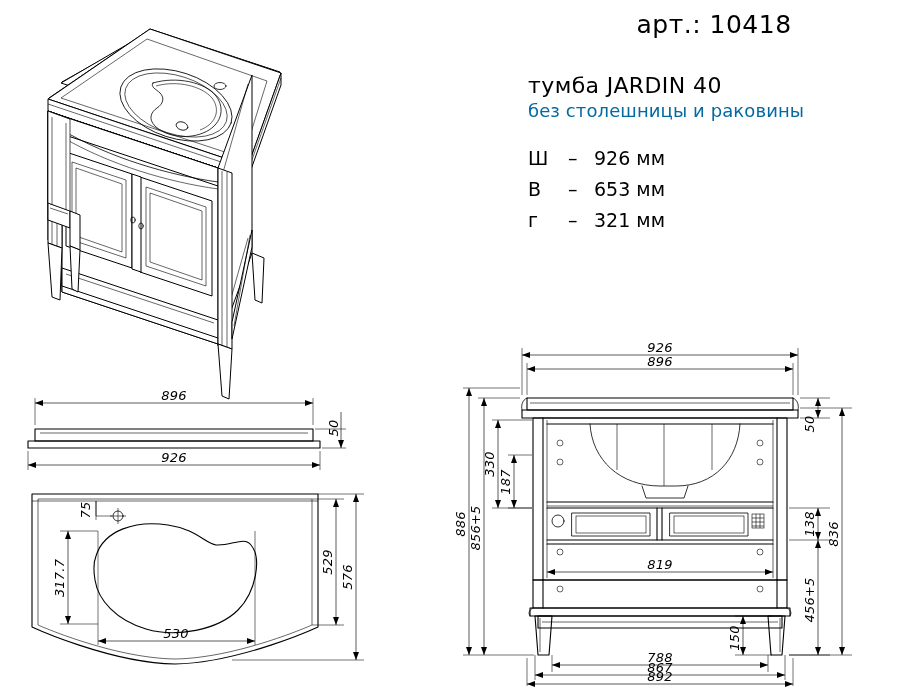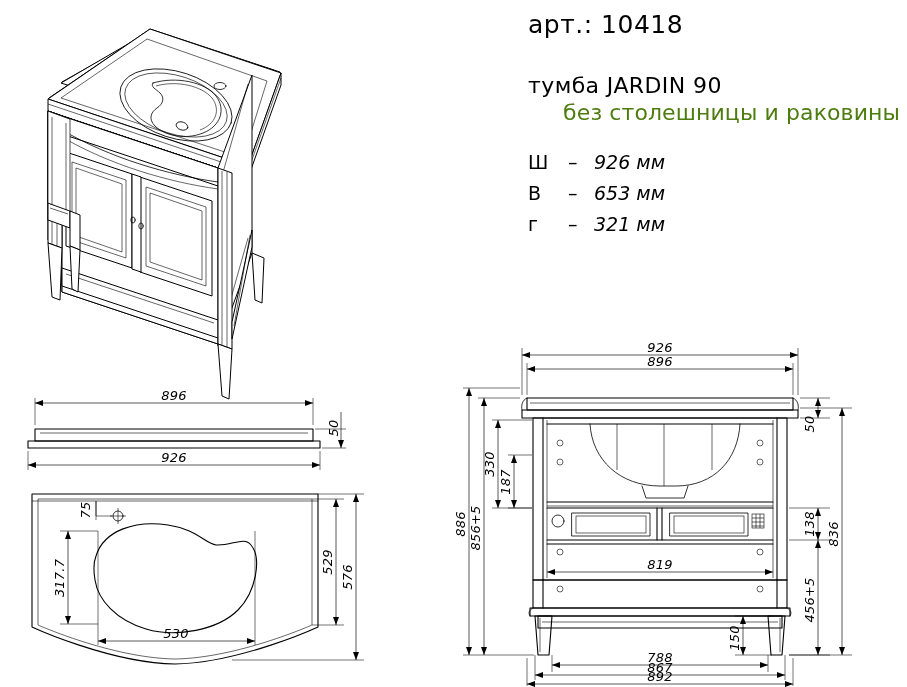--- a/index.html
+++ b/index.html
@@ -50,70 +50,70 @@
     top: 10px;
     width: 372px;
   }
   .info .art {
     font-family: "DejaVu Sans", sans-serif;
     font-size: 25px;
     color: #000;
     letter-spacing: 0.5px;
     white-space: nowrap;
     margin: 0 0 34px 0;
+    text-align: center;
   }
   .info .title {
     font-family: "DejaVu Sans", sans-serif;
     font-size: 22px;
     color: #000;
     letter-spacing: 0.4px;
     white-space: nowrap;
     margin: 0 0 2px 0;
   }
   .info .subtitle {
     font-family: "DejaVu Sans", sans-serif;
-    font-size: 22px;
-    color: #4d7c0f;
+    font-size: 18px;
+    color: #0369a1;
     letter-spacing: 0.1px;
     white-space: nowrap;
     margin: 0 0 26px 0;
-    text-align: right;
   }
   .info .dimhead {
     font-family: "DejaVu Sans", sans-serif;
     font-size: 19px;
     color: #000;
     letter-spacing: 0.1px;
     white-space: nowrap;
     margin: 0 0 12px 0;
   }
   .info .dimrow {
     font-family: "DejaVu Sans", sans-serif;
     font-size: 19px;
     color: #000;
     white-space: nowrap;
     margin: 0 0 9px 0;
     display: flex;
     align-items: baseline;
   }
   .info .dimrow .k { display: inline-block; width: 40px; }
   .info .dimrow .d { display: inline-block; width: 26px; }
-  .info .dimrow .v { display: inline-block; font-style: italic; }
+  .info .dimrow .v { display: inline-block; }
 </style>
 </head>
 <body>
 
 <div id="sheet">
 
   <div class="info">
     <div class="art">
       <span>арт.:</span>
       <span style="font-weight:normal;">10418</span>
     </div>
-    <div class="title">тумба  JARDIN 90</div>
+    <div class="title">тумба  JARDIN 40</div>
     <div class="subtitle">без столешницы и раковины</div>
 
     <div class="dimrow">
       <span class="k">Ш</span>
       <span class="d">–</span>
       <span class="v">926 мм</span>
     </div>
     <div class="dimrow">
       <span class="k">В</span>
       <span class="d">–</span>

